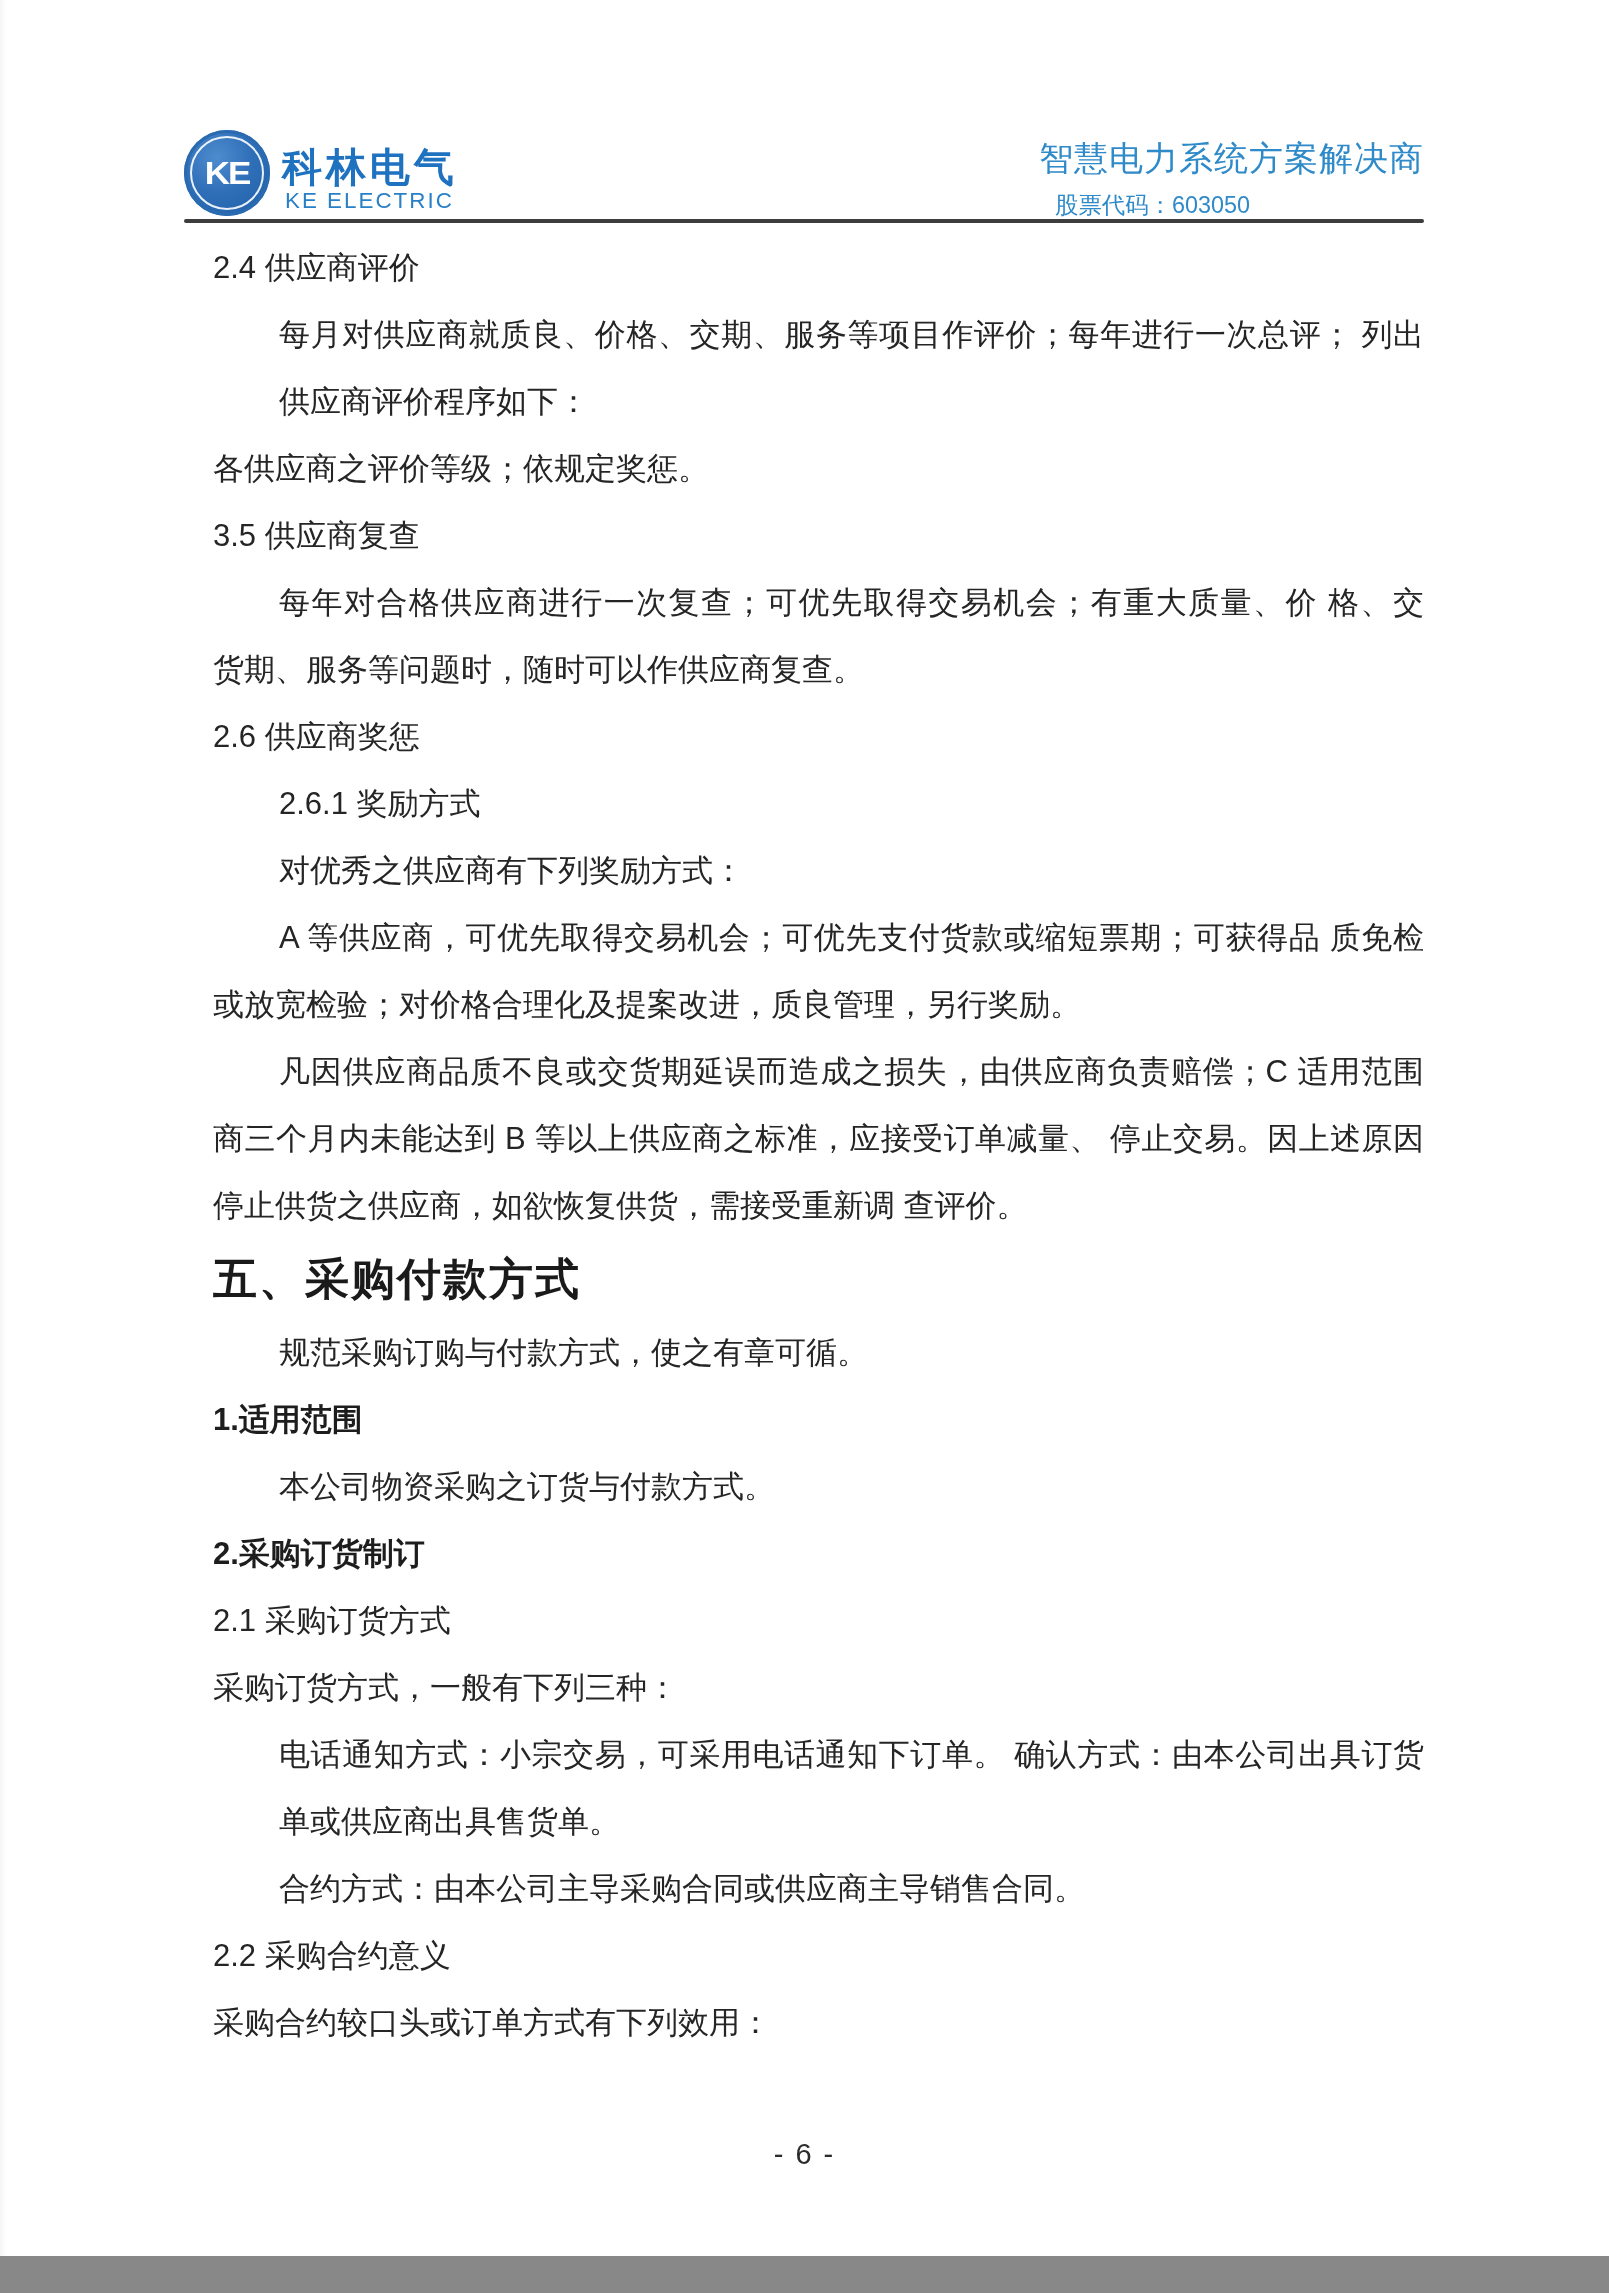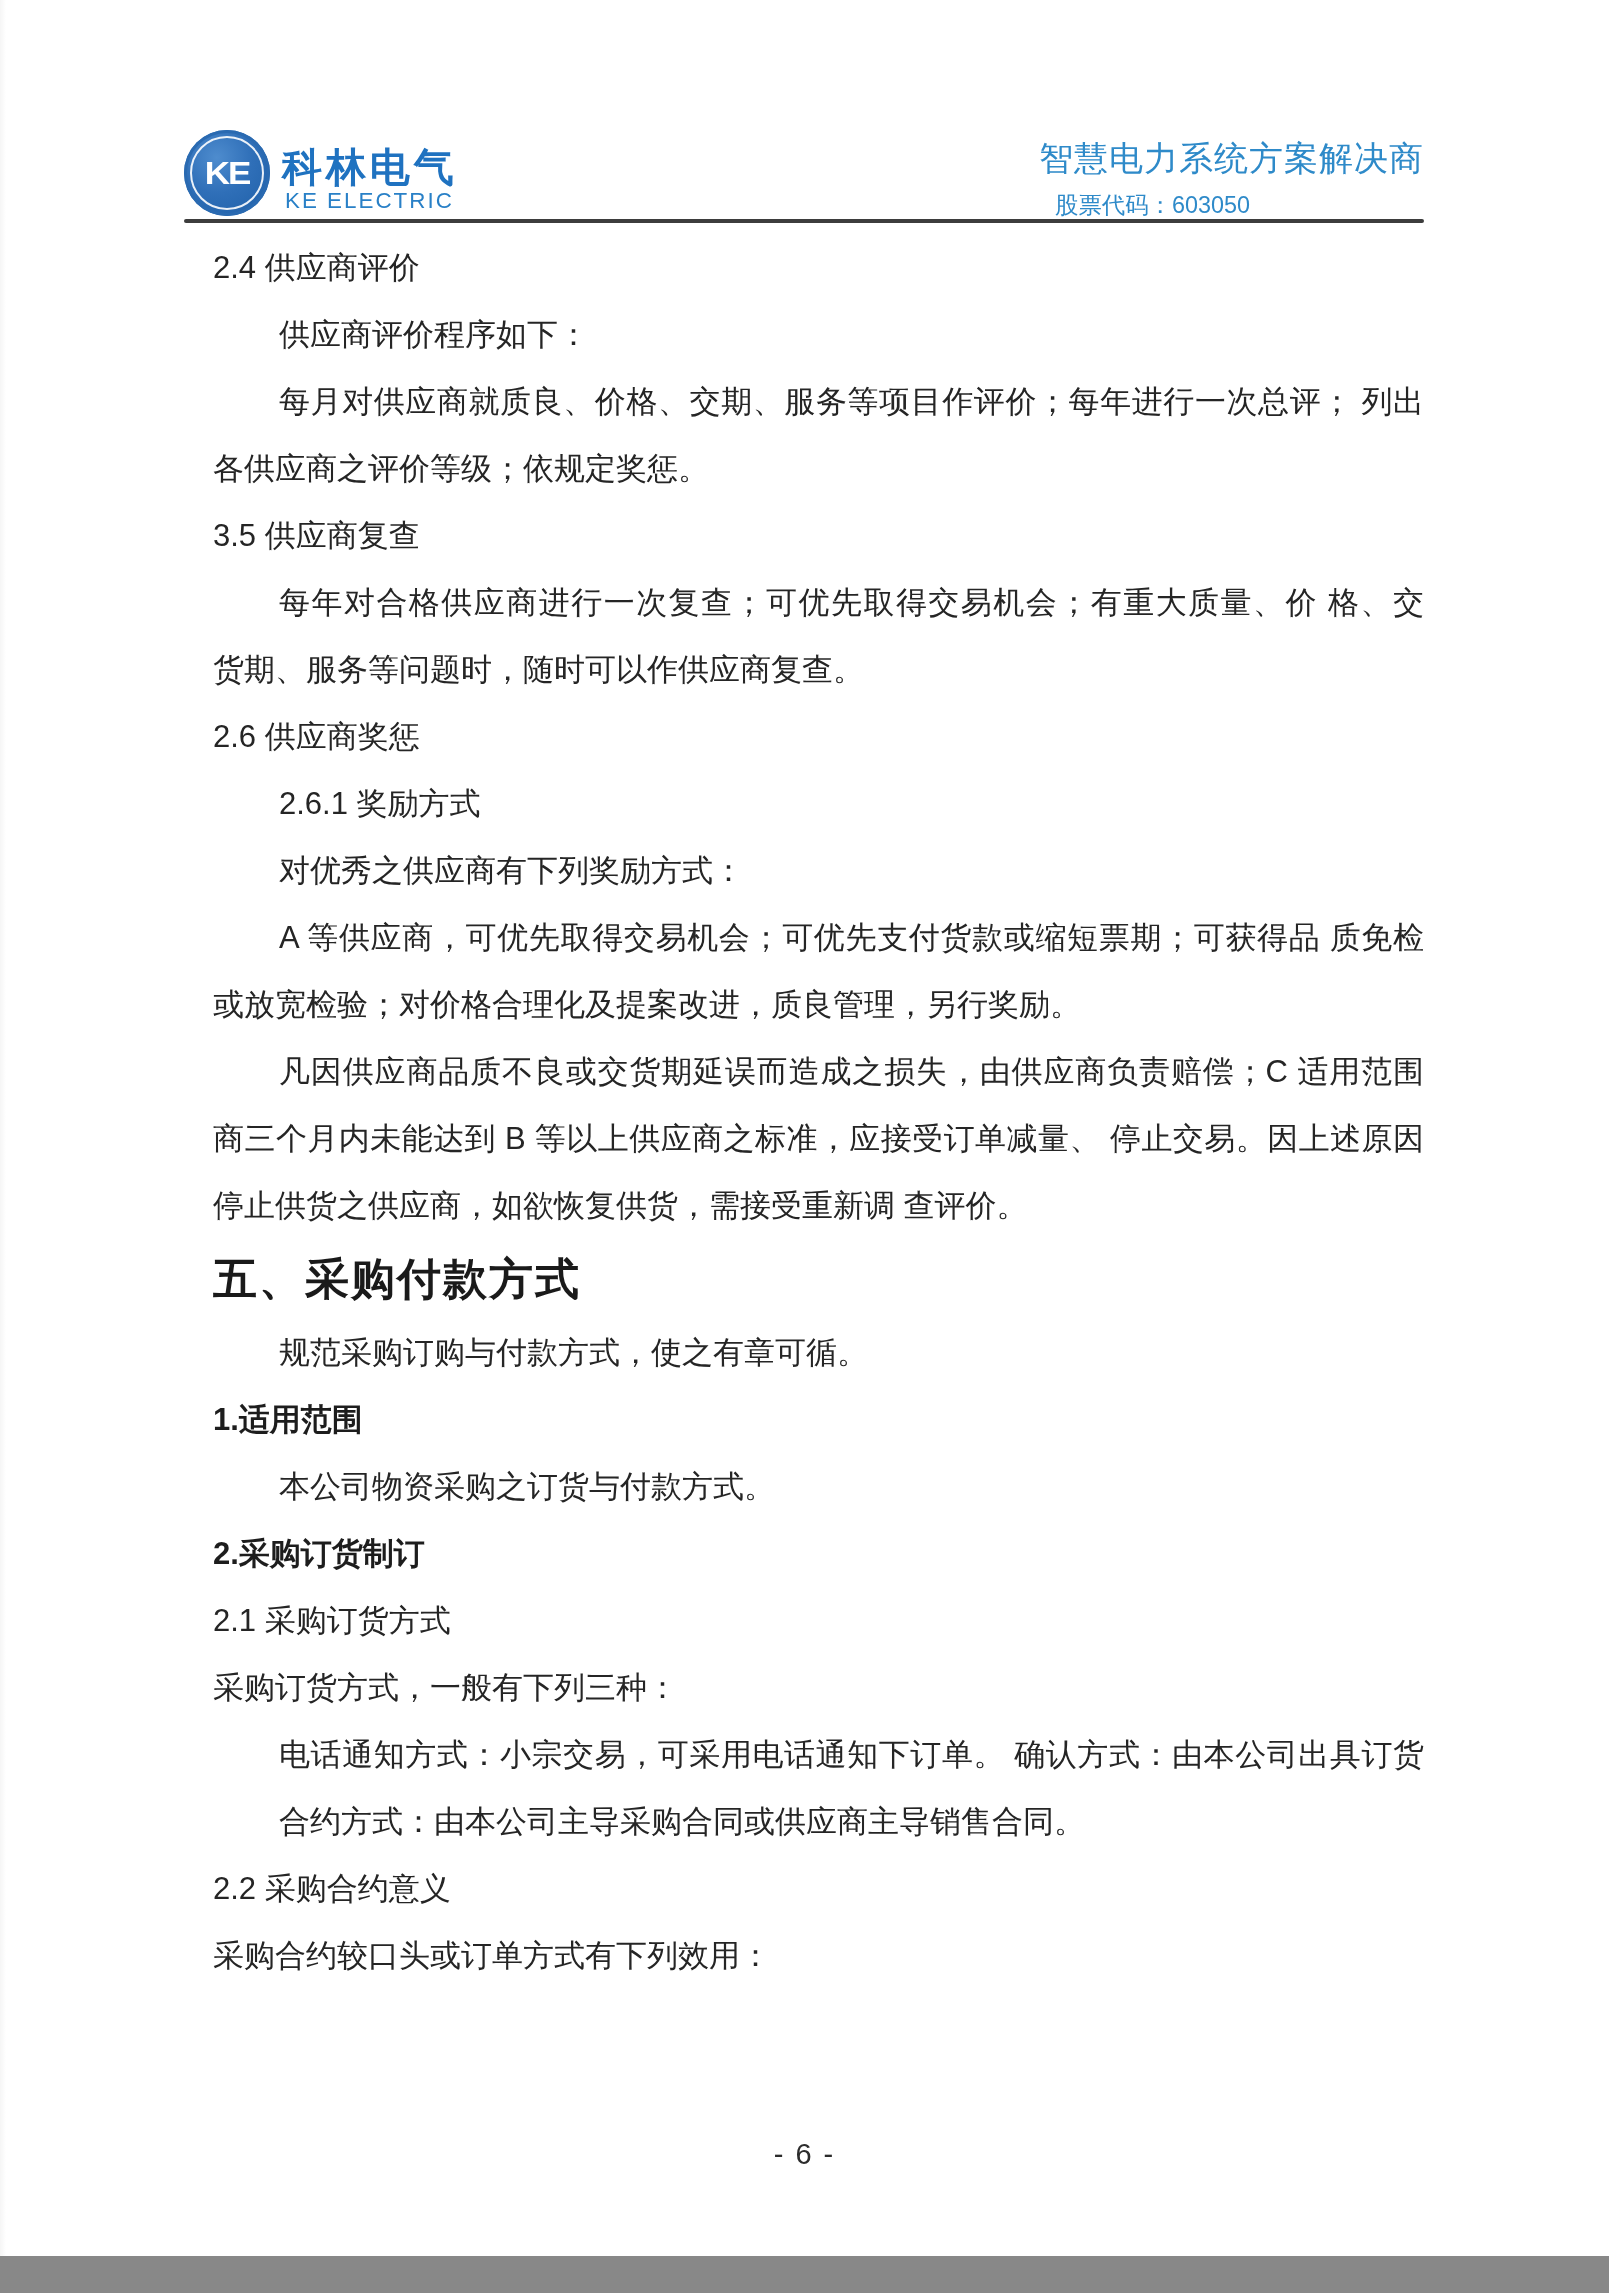--- a/index.html
+++ b/index.html
@@ -88,42 +88,43 @@
   <div class="brand-cn">科林电气</div>
   <div class="brand-en">KE ELECTRIC</div>
 
   <div class="slogan">智慧电力系统方案解决商</div>
   <div class="stock">股票代码：603050</div>
 
   <div class="header-rule"></div>
 
   <main class="doc-body" id="body-lines">
       <div class="line">2.4 供应商评价</div>
+      <div class="line ind fill">每月对供应商就质良、价格、交期、服务等项目作评价；每年进行一次总评； 列出</div>
       <div class="line ind">供应商评价程序如下：</div>
-      <div class="line ind fill">每月对供应商就质良、价格、交期、服务等项目作评价；每年进行一次总评； 列出</div>
       <div class="line">各供应商之评价等级；依规定奖惩。</div>
       <div class="line">3.5 供应商复查</div>
       <div class="line ind fill">每年对合格供应商进行一次复查；可优先取得交易机会；有重大质量、价 格、交</div>
       <div class="line">货期、服务等问题时，随时可以作供应商复查。</div>
       <div class="line">2.6 供应商奖惩</div>
       <div class="line ind">2.6.1 奖励方式</div>
       <div class="line ind">对优秀之供应商有下列奖励方式：</div>
       <div class="line ind fill">A 等供应商，可优先取得交易机会；可优先支付货款或缩短票期；可获得品 质免检</div>
       <div class="line">或放宽检验；对价格合理化及提案改进，质良管理，另行奖励。</div>
       <div class="line ind fill">凡因供应商品质不良或交货期延误而造成之损失，由供应商负责赔偿；C 适用范围</div>
       <div class="line fill">商三个月内未能达到 B 等以上供应商之标准，应接受订单减量、 停止交易。因上述原因</div>
       <div class="line">停止供货之供应商，如欲恢复供货，需接受重新调 查评价。</div>
       <div class="line title">五、采购付款方式</div>
       <div class="line ind">规范采购订购与付款方式，使之有章可循。</div>
       <div class="line bold">1.适用范围</div>
       <div class="line ind">本公司物资采购之订货与付款方式。</div>
       <div class="line bold">2.采购订货制订</div>
       <div class="line">2.1 采购订货方式</div>
       <div class="line">采购订货方式，一般有下列三种：</div>
       <div class="line ind fill">电话通知方式：小宗交易，可采用电话通知下订单。 确认方式：由本公司出具订货</div>
+      <div class="line ind">单或供应商出具售货单。</div>
       <div class="line ind">合约方式：由本公司主导采购合同或供应商主导销售合同。</div>
       <div class="line">2.2 采购合约意义</div>
       <div class="line">采购合约较口头或订单方式有下列效用：</div>
     </main>
 
   <div class="page-num">- 6 -</div>
 
   <div class="artifact art-1"></div>
   <div class="artifact art-2"></div>
   <div class="artifact art-3"></div>

